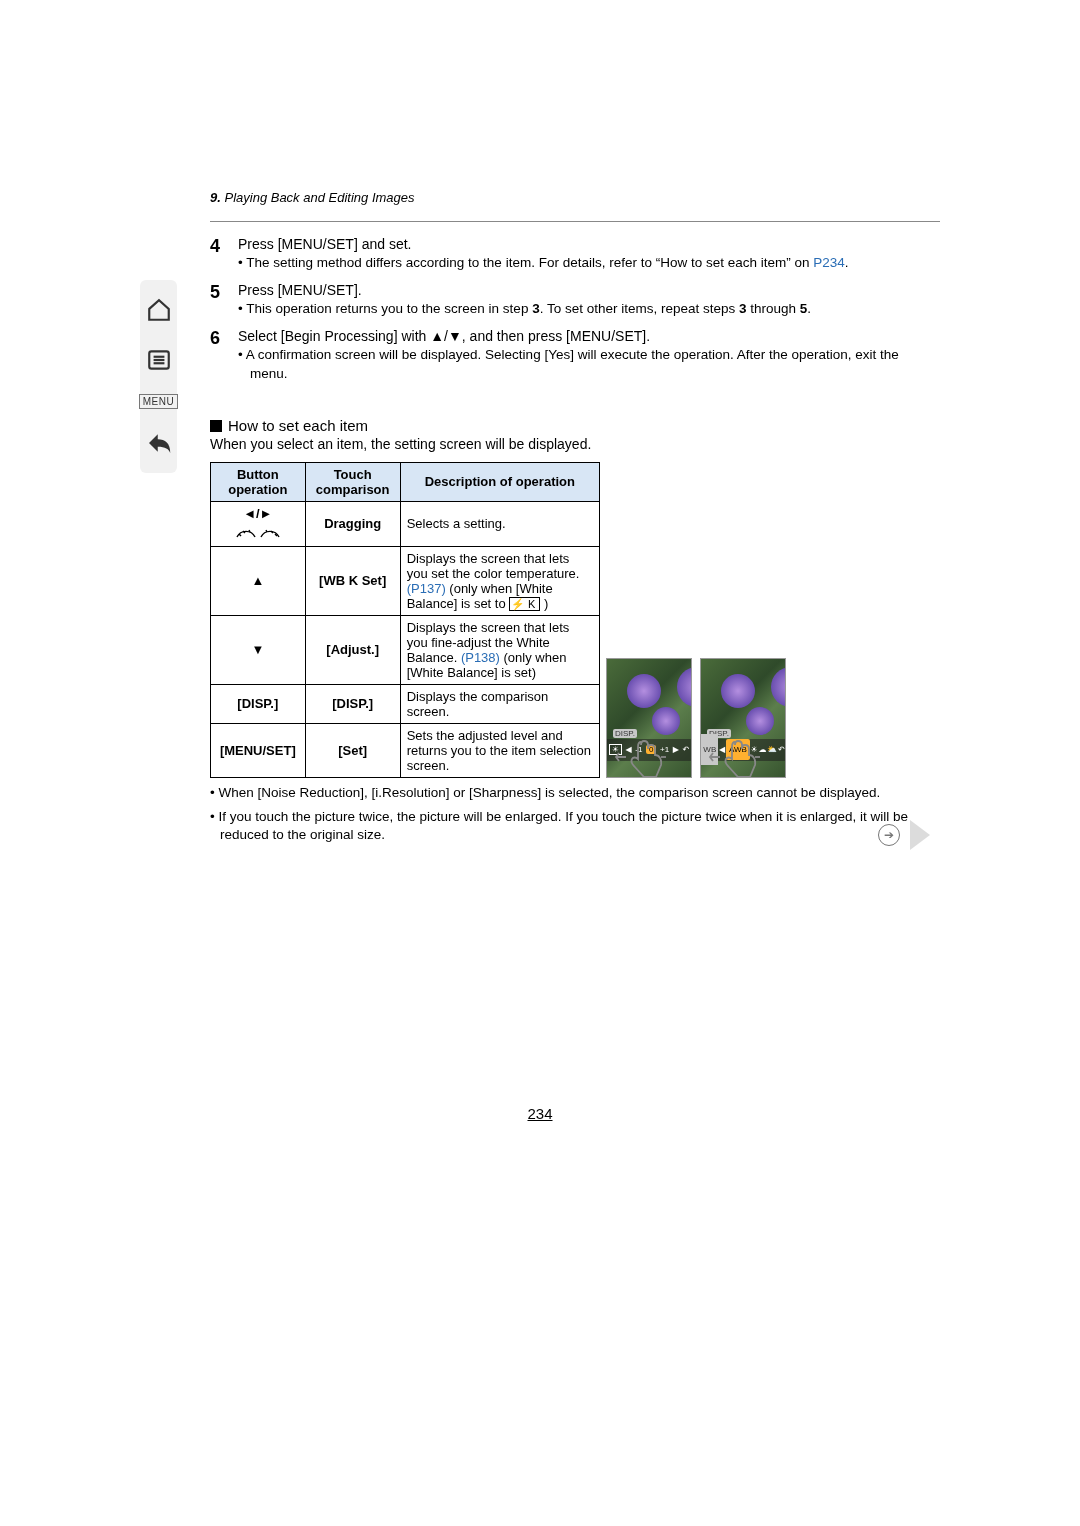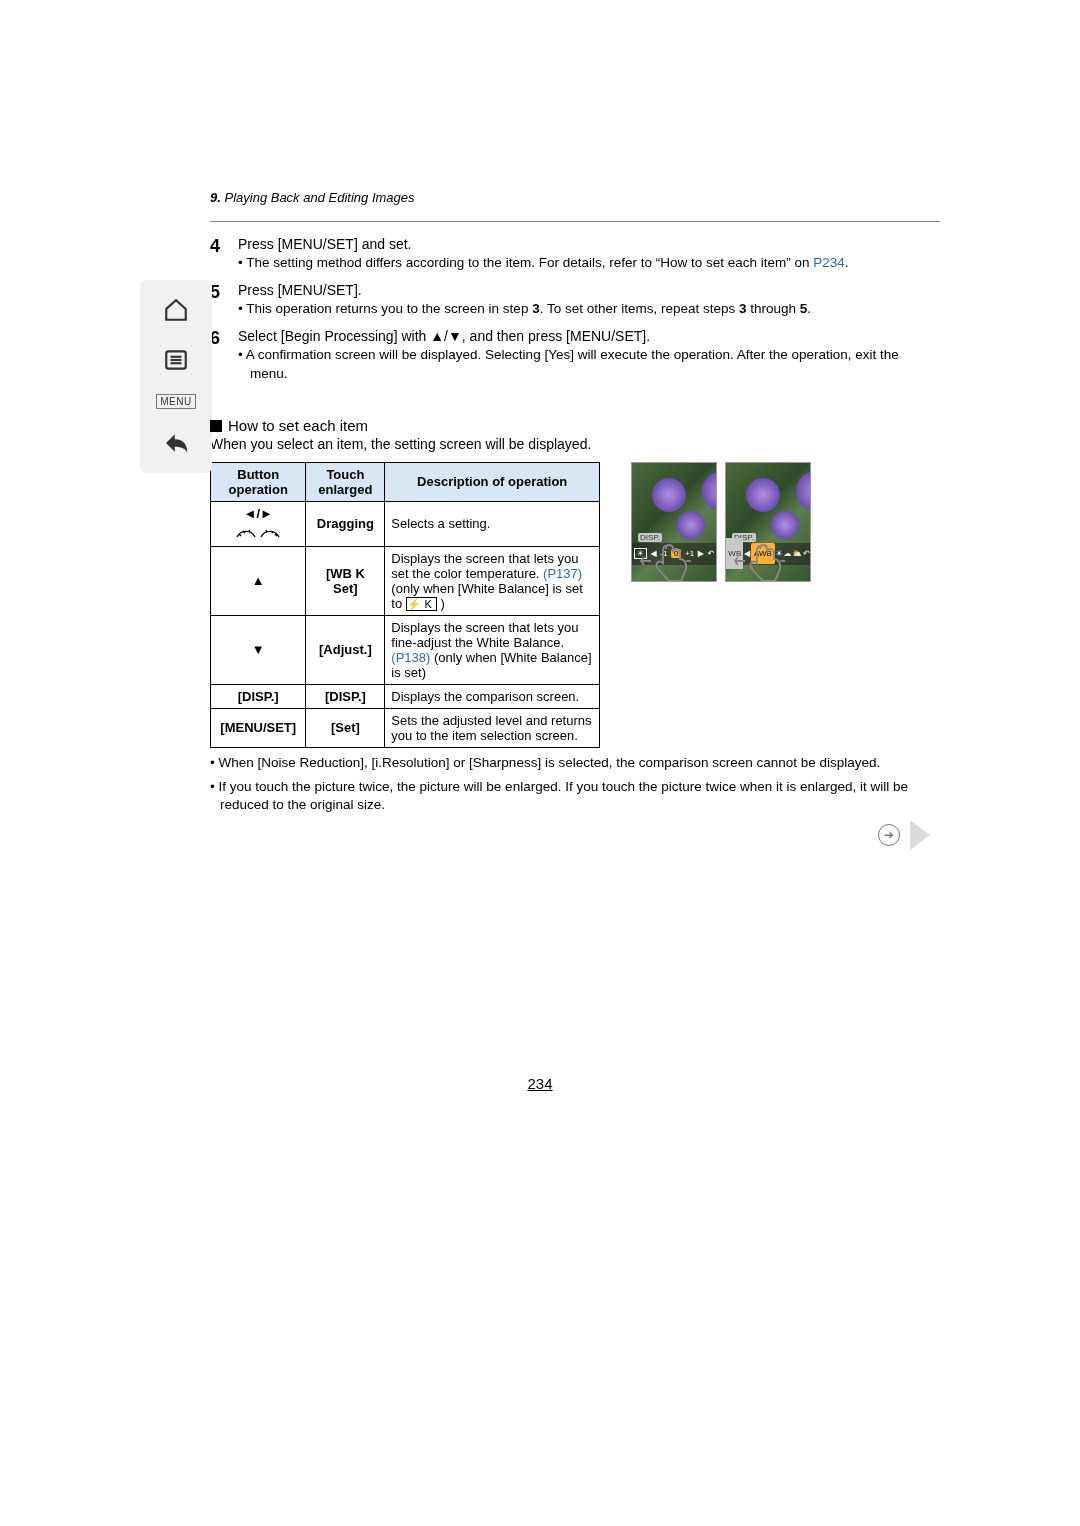--- a/index.html
+++ b/index.html
@@ -14,21 +14,21 @@
   .page-wrap {
     position: relative;
     width: 1080px;
     padding: 190px 140px 40px 140px;
     box-sizing: border-box;
   }
   .side-nav {
     position: absolute;
     left: 140px;
     top: 280px;
-    width: 72px;
+    width: 37px;
     background: #f1f1f1;
     border-radius: 6px;
     padding: 14px 0;
     display: flex;
     flex-direction: column;
     align-items: center;
     gap: 18px;
   }
   .side-nav .nav-icon {
     width: 32px;
@@ -82,21 +82,21 @@
   }
   .link { color: #2a6db5; }
   .subhead {
     font-weight: normal;
     font-size: 15px;
     margin-top: 30px;
     margin-bottom: 2px;
   }
   .sq { display:inline-block; width:12px; height:12px; background:#000; vertical-align:middle; margin-right:6px; position:relative; top:-1px;}
   .intro-line { font-size: 14px; margin-bottom: 10px; }
-  .oper-row { display:flex; align-items:flex-start; gap:31px; }
+  .oper-row { display:flex; align-items:flex-end; gap:6px; }
   table.oper {
     border-collapse: collapse;
     width: 390px;
     font-size: 13px;
   }
   table.oper th, table.oper td {
     border: 1px solid #000;
     padding: 4px 6px;
     vertical-align: middle;
   }
@@ -251,21 +251,21 @@
     <div class="subhead">
       <span class="sq"></span><span>How to set each item</span>
     </div>
     <div class="intro-line">When you select an item, the setting screen will be displayed.</div>
 
     <div class="oper-row">
       <table class="oper">
         <thead>
           <tr>
             <th>Button operation</th>
-            <th>Touch enlarged</th>
+            <th>Touch comparison</th>
             <th>Description of operation</th>
           </tr>
         </thead>
         <tbody>
           <tr>
             <td class="center">
               <div>◄/►</div>
               <svg width="46" height="18" viewBox="0 0 46 18">
                   <g fill="none" stroke="#000" stroke-width="1.4">
                     <path d="M2 16 A10 10 0 0 1 20 16"></path>

